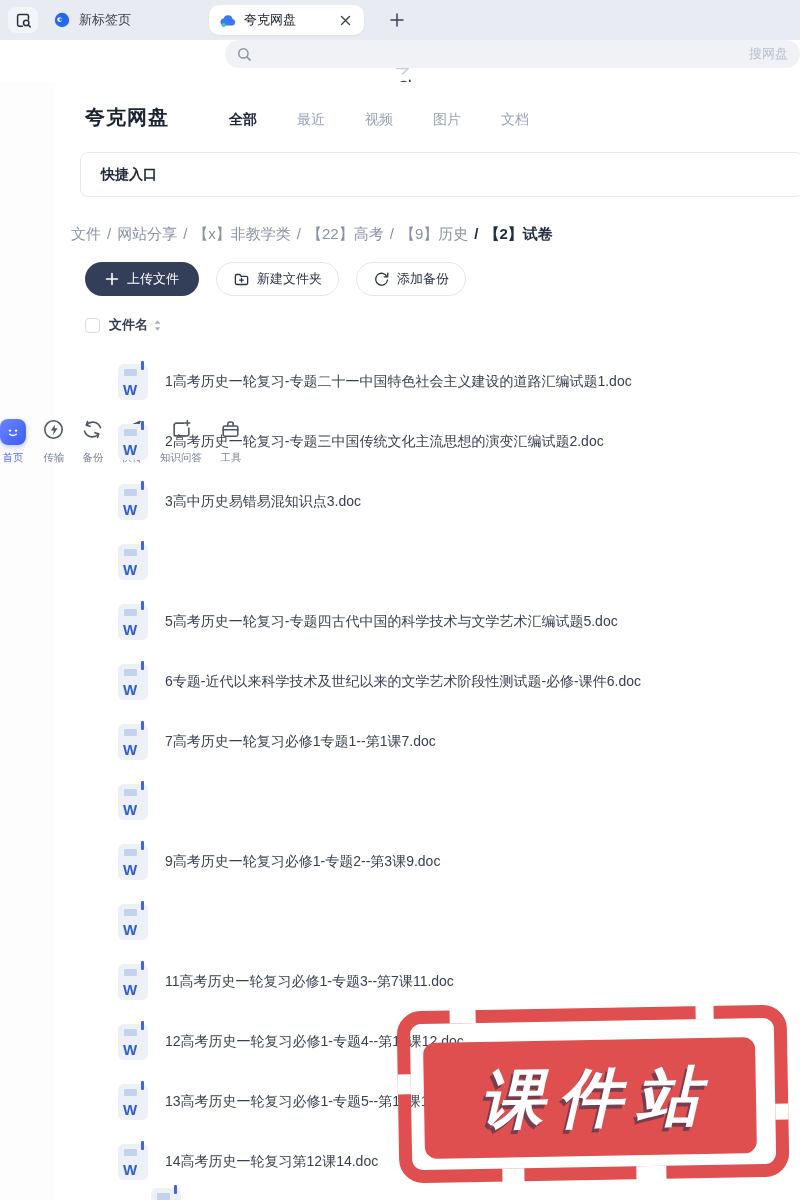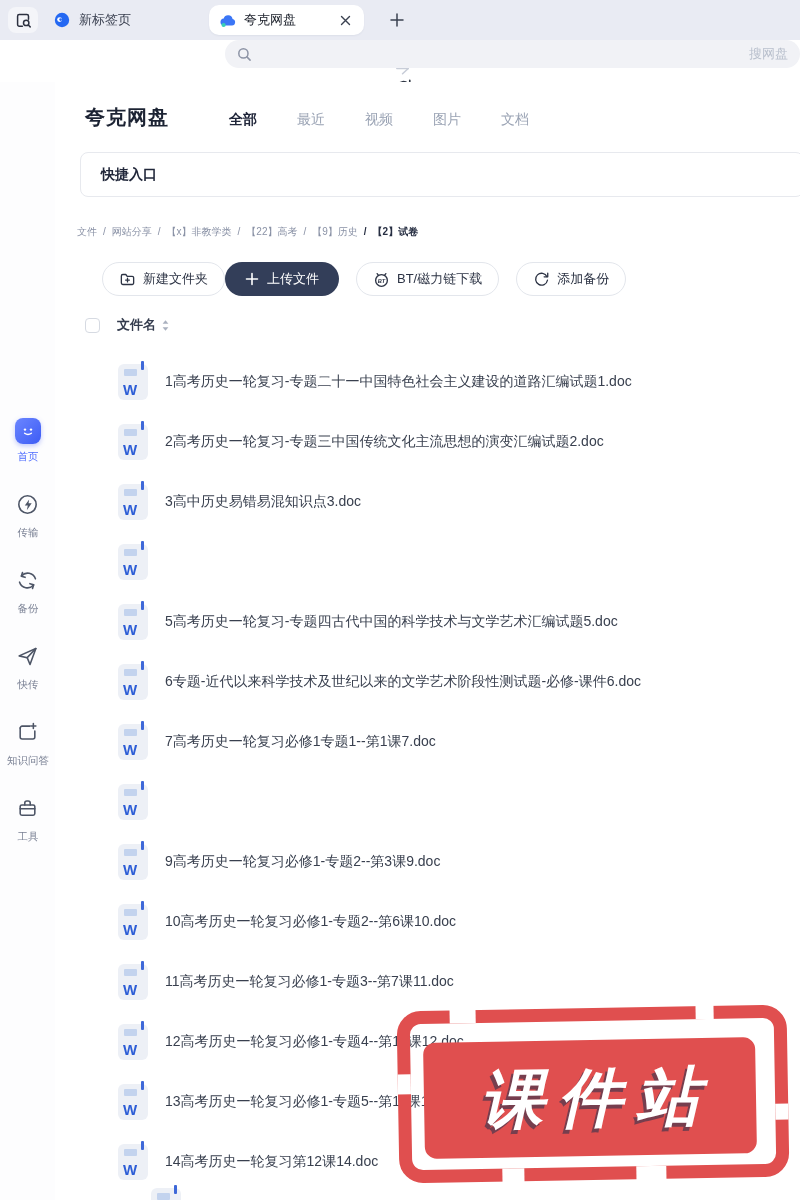--- a/index.html
+++ b/index.html
@@ -27,52 +27,52 @@
   .nav-fwd  { margin-left:6px; }
   .nav-refresh { margin-left:6px; }
   svg.nav { width:19px; height:19px; fill:none; stroke:#2f3644; stroke-width:1.7; stroke-linecap:round; stroke-linejoin:round; }
   svg.nav.dis { stroke:#c8cdd8; }
   .search-pill { position:absolute; left:225px; right:0; height:28px; border-radius:14px;
     background:#f1f2f6; display:flex; align-items:center; padding:0 12px; }
   .search-hint { margin-left:auto; font-size:13px; color:#b9c0cd; }
   
   .page { position:absolute; top:82px; left:0; right:0; bottom:0; display:flex; background:#fff; }
   .sidebar { width:55px; flex:0 0 auto; position:relative; background:#fdfdfe; }
-  .sidebar-menu { position:absolute; top:336px; left:0; width:55px; display:flex; flex-direction:column; align-items:center; }
+  .sidebar-menu { position:absolute; top:336px; left:0; width:55px; display:flex; align-items:center;gap:16px; }
   .sb-item { display:flex; flex-direction:column; align-items:center; margin-bottom:29px; cursor:pointer; }
   .sb-item .sb-label { margin-top:5px; font-size:11px; color:#7a8194; white-space:nowrap; transform:scale(.95); }
   .sb-item.active .sb-label { color:#4d6bfe; }
   svg.sb { width:23px; height:23px; fill:none; stroke:#4d5566; stroke-width:1.5; stroke-linecap:round; stroke-linejoin:round; }
   .home-badge { width:26px; height:26px; border-radius:8px; background:linear-gradient(135deg,#6b86ff,#3d5cf5);
     display:flex; align-items:center; justify-content:center; box-shadow:0 2px 5px rgba(77,100,245,.35); }
   .main { flex:1; position:relative; }
   
   .page-header { position:absolute; left:30px; top:22px; display:flex; align-items:baseline; }
   .drive-title { font-size:20px; font-weight:800; color:#1c2333; letter-spacing:1px; }
   .filter-tabs { display:flex; margin-left:20px;align-items:center; }
   .filter-tab { font-size:14px; color:#9aa3b4; margin-left:40px; cursor:pointer; }
   .filter-tab.active { color:#20263a; font-weight:700; }
   .quick-entry { position:absolute; left:25px; right:-4px; top:70px; height:45px;
     border:1px solid #e7e9ee; border-radius:8px; display:flex; align-items:center; padding-left:20px; }
   .quick-entry-title { font-size:14px; font-weight:700; color:#21273a; }
-  .breadcrumb { position:absolute; left:22px; top:143px; font-size:10px; color:#8a92a6; white-space:nowrap; }
+  .breadcrumb { position:absolute; left:16px; top:143px; font-size:15px; color:#8a92a6; white-space:nowrap; }
   .crumb { cursor:pointer; }
   .crumb.current { color:#262e42; font-weight:700; }
   .crumb-sep { margin:0 6px; }
   .crumb-sep.current { color:#262e42; font-weight:700; }
   
   .actions { position:absolute; left:30px; top:180px; display:flex; align-items:center; }
   .btn { height:34px; border-radius:17px; display:inline-flex; align-items:center; font-size:13px; cursor:pointer; }
   .btn-dark { background:#333e59; color:#fff; padding:0 20px; gap:8px; }
   .btn-light { background:#fff; border:1px solid #e3e6ec; color:#2c3344; padding:0 16px; gap:7px; margin-left:17px; }
   svg.bi { width:17px; height:17px; fill:none; stroke:#2c3344; stroke-width:1.4; stroke-linecap:round; stroke-linejoin:round; }
   
   .list-header { position:absolute; left:30px; top:234px; display:flex; align-items:center; }
   .checkbox { width:15px; height:15px; border:1.5px solid #d6dae2; border-radius:4px; background:#fff; }
-  .col-name { margin-left:17px; font-size:13px; font-weight:600; color:#343c4e; }
+  .col-name { margin-left:9px; font-size:13px; font-weight:600; color:#343c4e; }
   .sort-icon { margin-left:5px; display:inline-flex; }
   .file-list { position:absolute; left:30px; top:270px; right:0; }
   .file-row { height:60px; display:flex; align-items:center; cursor:pointer; }
   .file-icon { width:30px; height:36px; margin-left:33px; background:#edf0f6; border-radius:6px; position:relative; flex:0 0 auto; }
   .fi-bar { position:absolute; top:5px; left:6px; width:13px; height:7px; background:#c3d3ee; border-radius:1px; }
   .fi-notch { position:absolute; top:-3px; right:4px; width:3px; height:9px; background:#3e68d8; border-radius:1px; }
   .fi-w { position:absolute; bottom:2px; left:5px; font-weight:700; color:#2e5ed6; font-size:15px; }
   .file-name { margin-left:17px; font-size:14px; color:#39404f; white-space:nowrap; }
   .partial-icon { position:absolute; left:118px; top:1188px; }
   
@@ -221,40 +221,32 @@
         </div>
     </div>
 
     <div class="quick-entry">
       <span class="quick-entry-title">快捷入口</span>
     </div>
 
     <div class="breadcrumb" id="breadcrumb"><span class="crumb">文件</span><span class="crumb-sep">/</span><span class="crumb">网站分享</span><span class="crumb-sep">/</span><span class="crumb">【x】非教学类</span><span class="crumb-sep">/</span><span class="crumb">【22】高考</span><span class="crumb-sep">/</span><span class="crumb">【9】历史</span><span class="crumb-sep current">/</span><span class="crumb current">【2】试卷</span></div>
 
     <div class="actions">
-      <div class="btn btn-light">
-        <svg class="bi" viewBox="0 0 18 18">
-          <path d="M2.5 5.2 a1.5 1.5 0 0 1 1.5-1.5 h3.2 l1.5 1.9 h5.3 a1.5 1.5 0 0 1 1.5 1.5 v5.7 a1.5 1.5 0 0 1-1.5 1.5 H4 a1.5 1.5 0 0 1-1.5-1.5 z"></path>
-          <path d="M9 7.6 v4 M7 9.6 h4"></path>
-        </svg>
-        <span>新建文件夹</span>
-      </div>
       <div class="btn btn-dark">
         <svg width="14" height="14" viewBox="0 0 14 14" fill="none" stroke="#ffffff" stroke-width="1.6" stroke-linecap="round">
             <path d="M7 1.5 V12.5 M1.5 7 H12.5"></path>
           </svg>
         <span>上传文件</span>
       </div>
       <div class="btn btn-light">
         <svg class="bi" viewBox="0 0 18 18">
-          <circle cx="9" cy="10" r="6.2"></circle>
-          <path d="M5.8 4.6 L4.4 2.8 M12.2 4.6 L13.6 2.8"></path>
-          <text x="9" y="12.4" text-anchor="middle" font-size="6" font-weight="bold" font-style="italic" fill="#2c3344" stroke="none">BT</text>
+          <path d="M2.5 5.2 a1.5 1.5 0 0 1 1.5-1.5 h3.2 l1.5 1.9 h5.3 a1.5 1.5 0 0 1 1.5 1.5 v5.7 a1.5 1.5 0 0 1-1.5 1.5 H4 a1.5 1.5 0 0 1-1.5-1.5 z"></path>
+          <path d="M9 7.6 v4 M7 9.6 h4"></path>
         </svg>
-        <span>BT/磁力链下载</span>
+        <span>新建文件夹</span>
       </div>
       <div class="btn btn-light">
         <svg class="bi" viewBox="0 0 18 18">
           <path d="M14.8 6 A6.3 6.3 0 1 0 15.3 9.8"></path>
             <path d="M15.6 2.4 v3.8 h-3.8"></path>
         </svg>
         <span>添加备份</span>
       </div>
     </div>
 
@@ -348,21 +340,20 @@
     </div>
     <span class="file-name">9高考历史一轮复习必修1-专题2--第3课9.doc</span>
   </div>
 
   <div class="file-row">
     <div class="file-icon">
       <span class="fi-bar"></span>
             <span class="fi-notch"></span>
       <span class="fi-w">W</span>
     </div>
-    <span class="file-name">10高考历史一轮复习必修1-专题2--第6课10.doc</span>
   </div>
 
   <div class="file-row">
     <div class="file-icon">
       <span class="fi-bar"></span>
             <span class="fi-notch"></span>
       <span class="fi-w">W</span>
     </div>
     <span class="file-name">11高考历史一轮复习必修1-专题3--第7课11.doc</span>
   </div>

